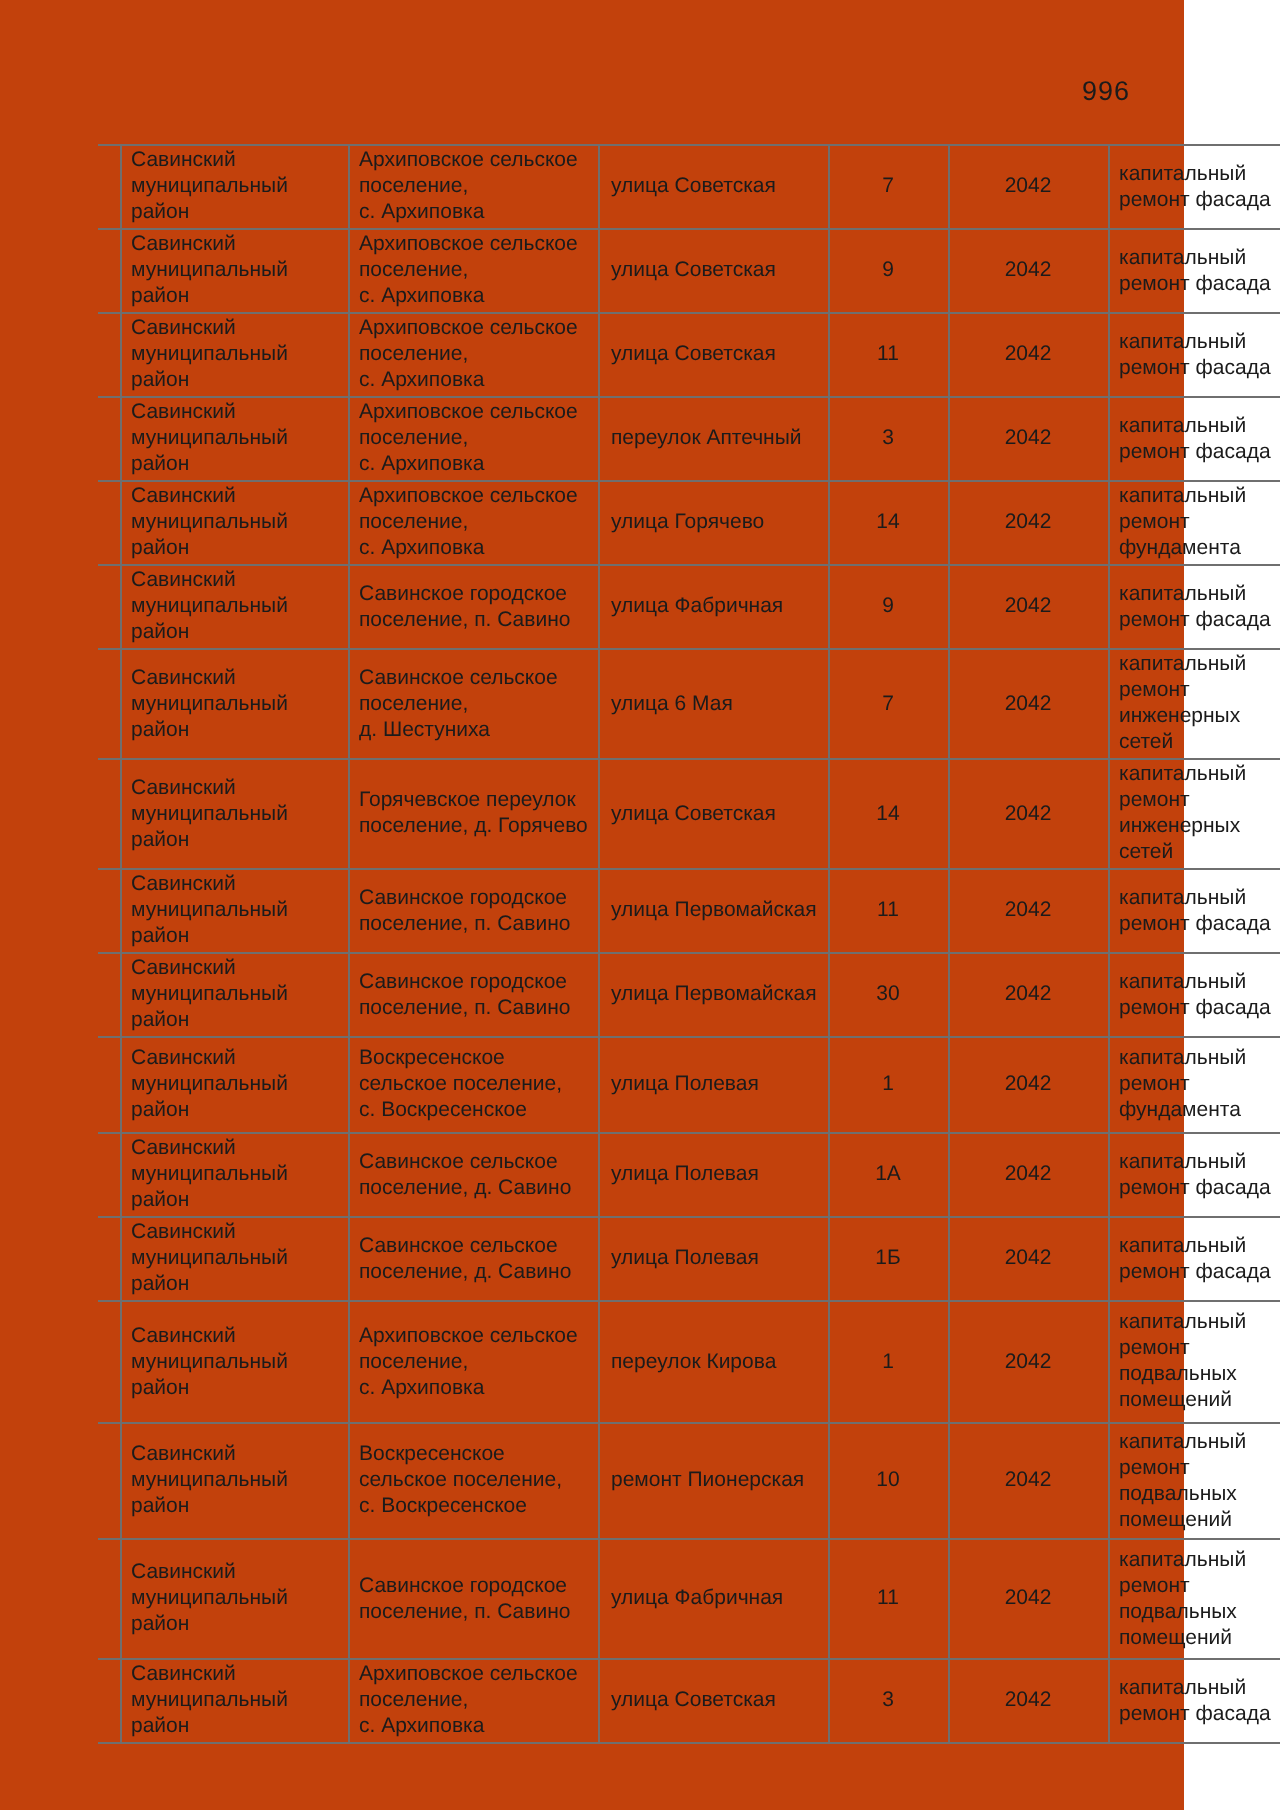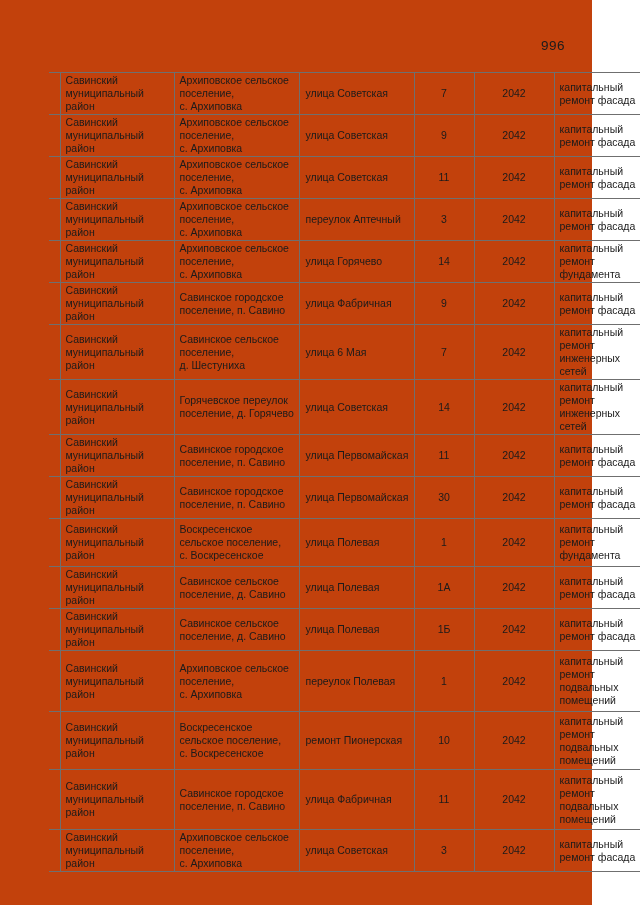--- a/index.html
+++ b/index.html
@@ -265,21 +265,21 @@
 ремонт фасада</td>
         </tr>
         <tr>
           <td class="ghost"></td>
           <td class="c-district">Савинский
 муниципальный
 район</td>
           <td class="c-settlement">Архиповское сельское
 поселение,
 с. Архиповка</td>
-          <td class="c-street">переулок Полевая</td>
+          <td class="c-street">переулок Кирова</td>
           <td class="c-house">1</td>
           <td class="c-year">2042</td>
           <td class="c-repair">капитальный
 ремонт
 подвальных
 помещений</td>
         </tr>
         <tr>
           <td class="ghost"></td>
           <td class="c-district">Савинский

